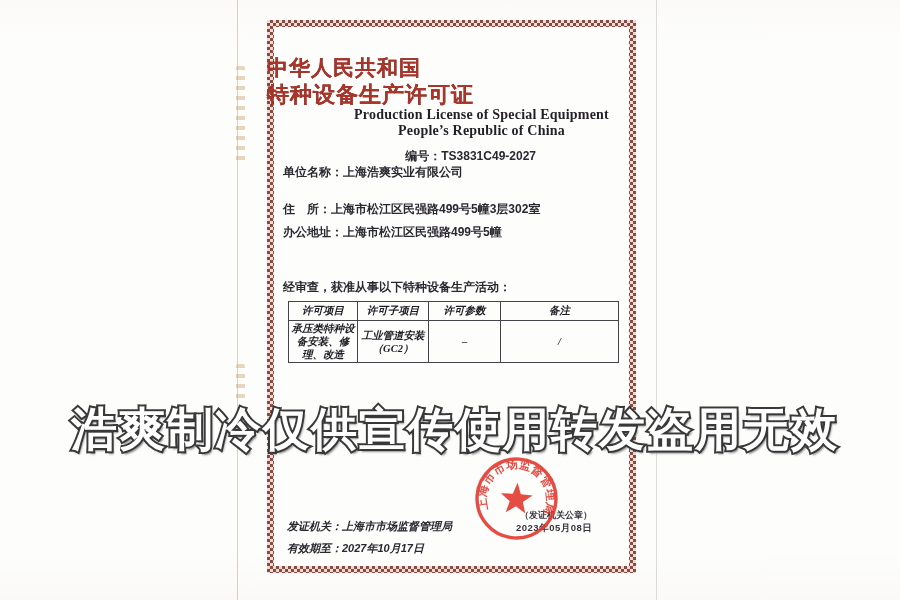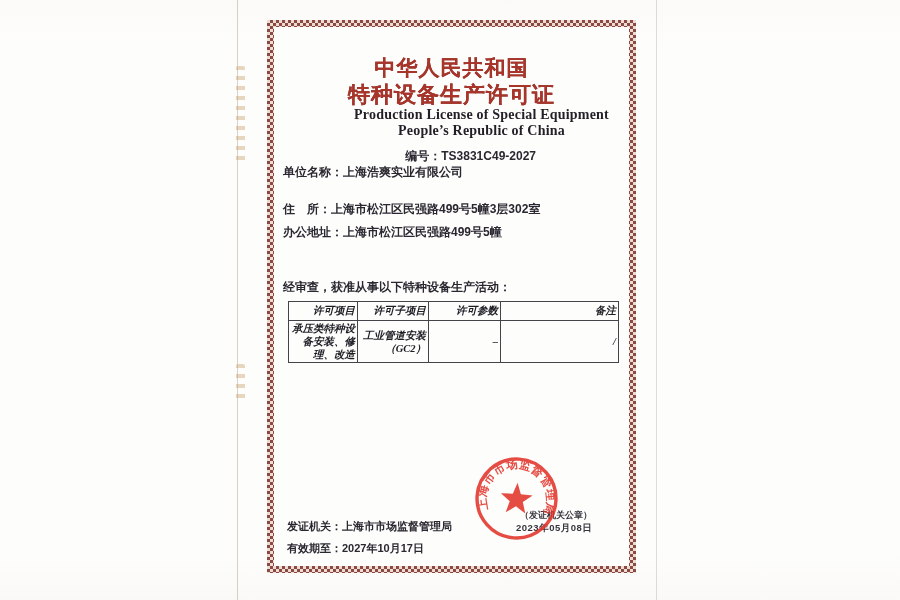--- a/index.html
+++ b/index.html
@@ -32,21 +32,21 @@
       repeating-conic-gradient(#8a4a42 0% 25%, #eddcd5 0% 50%);
     background-size:6px 6px;
     z-index:1;
   }
   .cert-inner{
     position:absolute; inset:7px; background:#fdfdfc;
   }
 
   .abs{ position:absolute; z-index:2; }
   .cn-title{
-    left:267px; width:369px; text-align:center;
+    left:267px; width:369px; text-align:left;
     color:#a8342a; font-weight:800; letter-spacing:1px;
     text-shadow:0 0 .5px #7c241d;
   }
   .cn-title.l1{ top:54px;  font-size:21px; }
   .cn-title.l2{ top:80px;  font-size:22px; }
   .en-title{
     left:267px; width:429px; text-align:center;
     font-family:"Liberation Serif", serif; font-weight:700;
     color:#221f26; font-size:14px; letter-spacing:.2px;
   }
@@ -64,27 +64,27 @@
   .field.f2{ top:224px; }
   .note{ left:283px; top:279px; font-size:12px; font-weight:700; color:#2a2730; }
 
   table.lic{
     position:absolute; left:288px; top:301px; width:330px; z-index:2;
     border-collapse:collapse; table-layout:fixed;
     font-family:"Liberation Serif", serif; font-style:italic;
     color:#1f1d24;
   }
   table.lic th, table.lic td{
-    border:1px solid #45424a; text-align:right; vertical-align:middle;
+    border:1px solid #45424a; text-align:center; vertical-align:middle;
     padding:1px 2px;
   }
   table.lic th{ font-size:10.5px; font-weight:700; height:19px; }
   table.lic td{ font-size:10.5px; font-weight:600; height:42px; line-height:1.25; white-space:pre-line; }
 
-  .footer-line{ left:287px; font-size:11px; font-weight:700; color:#2a2730; white-space:nowrap; }
+  .footer-line{ left:287px; font-size:11px; font-weight:700; color:#2a2730; white-space:nowrap;font-style:italic; }
   .footer-line.issuer{ top:519px; }
   .footer-line.valid { top:541px; }
 
   .seal-caption{ left:520px; top:509px; font-size:9px;  font-weight:700; color:#37343d; z-index:2; }
   .seal-date   { left:516px; top:522px; font-size:9.5px; font-weight:700; color:#37343d; z-index:2; letter-spacing:.5px; }
 
   .stamp{
     position:absolute; left:474px; top:456px; width:85px; height:85px;
     z-index:5; opacity:.88; transform:rotate(4deg);
   }
@@ -162,14 +162,15 @@
     <svg viewBox="0 0 84 84" width="85" height="85">
       <circle cx="42" cy="42" r="39" fill="none" stroke="#e2352b" stroke-width="3.4"></circle>
       <path id="sealArc" d="M 14.4 53.7 A 30 30 0 1 1 69.6 53.7" fill="none"></path>
       <text font-size="11.5" font-weight="bold" fill="#e2352b" letter-spacing="0.5" font-family="Liberation Sans, sans-serif">
         <textPath href="#sealArc" startOffset="50%" text-anchor="middle">上海市市场监督管理局</textPath>
       </text>
       <polygon fill="#e2352b" points="42,26.5 46,37.5 57.7,37.9 48.5,45.1 51.7,56.3 42,49.8 32.3,56.3 35.5,45.1 26.3,37.9 38,37.5"></polygon>
     </svg>
   </div>
 
+  <div class="watermark">浩爽制冷仅供宣传使用转发盗用无效</div>
 
 </div>
 
 </body></html>

